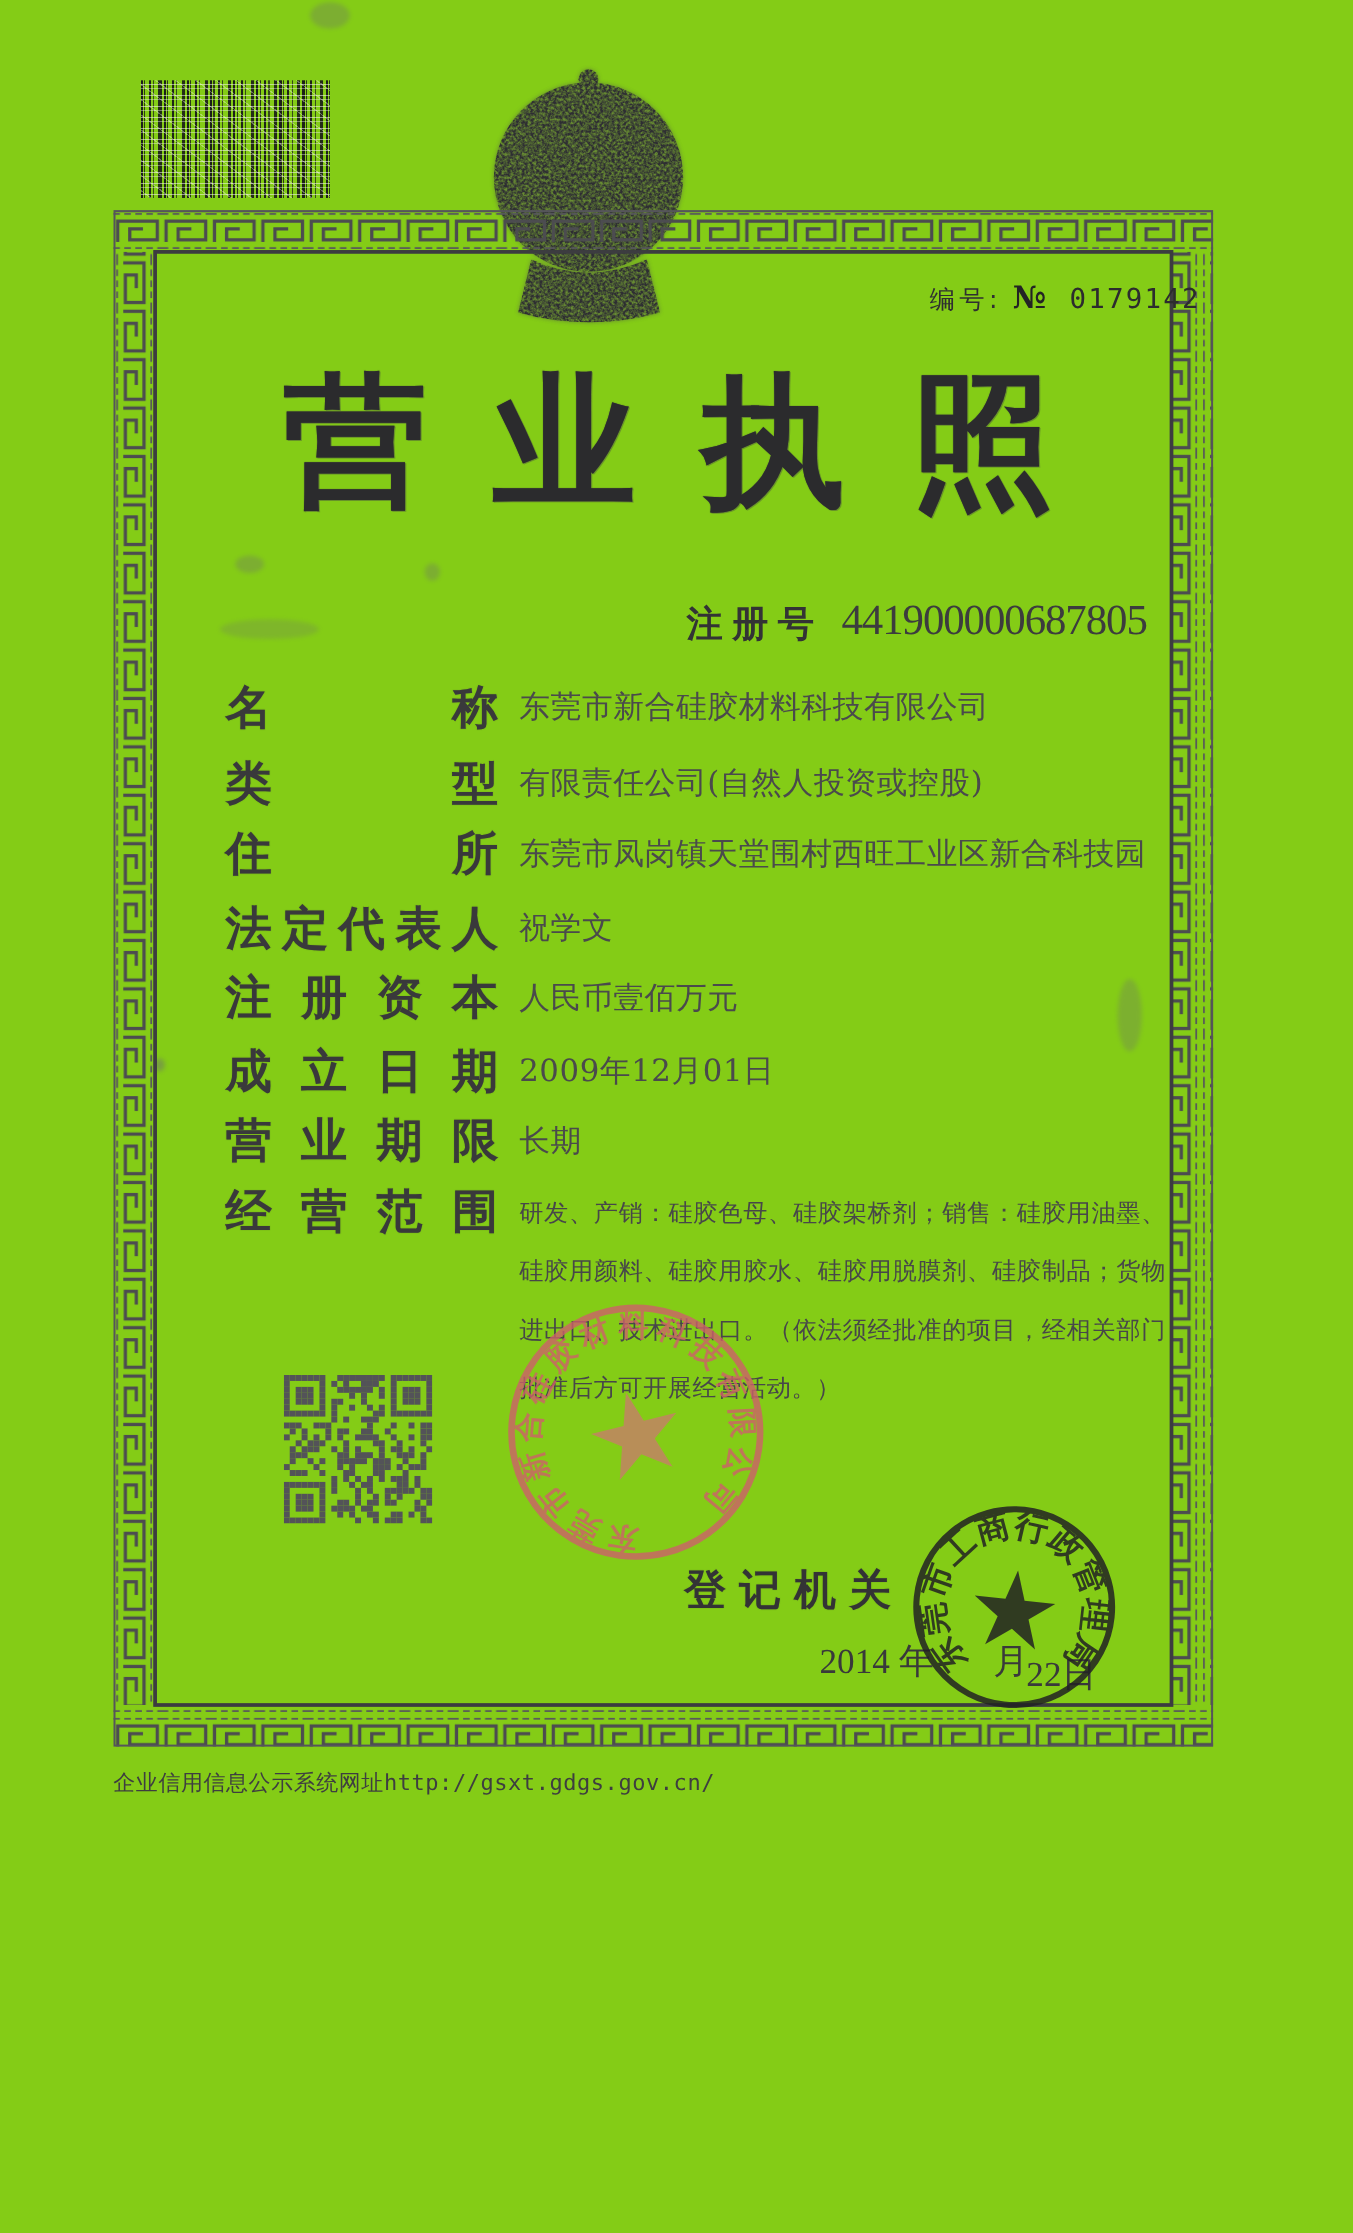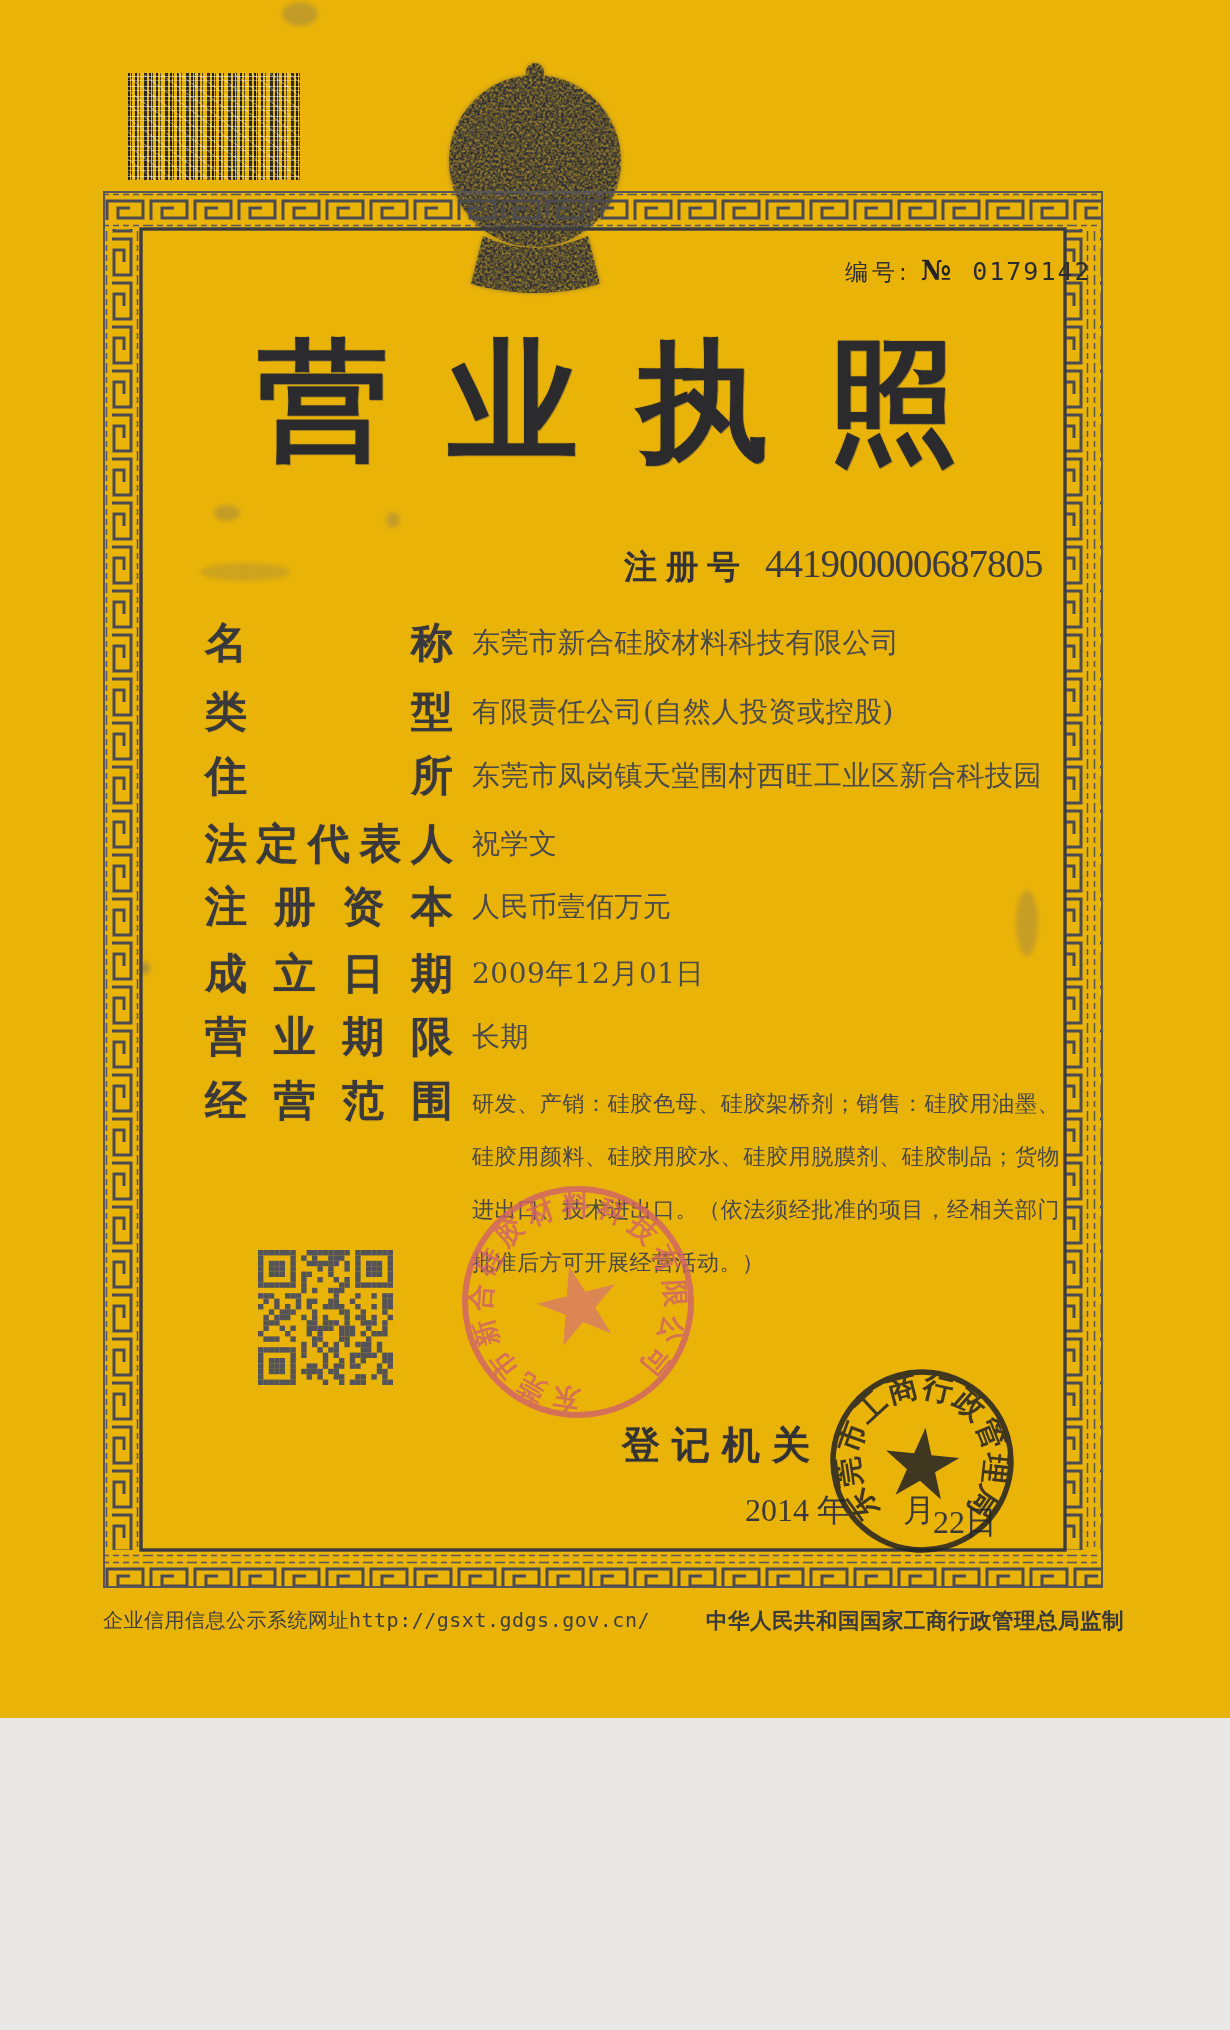--- a/index.html
+++ b/index.html
@@ -1,18 +1,18 @@
 <!DOCTYPE html>
 <html><head>
 <meta charset="utf-8">
 <style>
   html,body{margin:0;padding:0;background:#e9e8e6;}
   .page{
-    position:relative;width:1230px;height:1718px;margin:0 auto;
-    background:#eab308;
+    position:relative;width:1230px;height:2030px;margin:0 auto;
+    background:#84cc16;
     overflow:hidden;
     font-family:"DejaVu Sans","Liberation Sans",sans-serif;
     color:#3a3a3a;
   }
   .abs{position:absolute;}
   
   .barcode{
     left:128px;top:73px;width:172px;height:107px;
     background:
       repeating-linear-gradient(90deg,
@@ -560,15 +560,14 @@
       <circle cx="100" cy="100" r="89" fill="none" stroke="#222224" stroke-width="5.5"></circle>
       <path id="blkArc" d="M100,164 A64,64 0 1 1 100,36 A64,64 0 1 1 100,164" fill="none"></path>
       <text font-size="30" letter-spacing="1" fill="#222224" font-family="DejaVu Serif, Liberation Serif, serif" font-weight="700">
         <textPath href="#blkArc" startOffset="38">东莞市工商行政管理局</textPath>
       </text>
       <text x="100" y="136" text-anchor="middle" font-size="96" fill="#222224">★</text>
     </g>
   </svg>
 
   <div class="footer-left abs">企业信用信息公示系统网址http://gsxt.gdgs.gov.cn/</div>
-  <div class="footer-right abs">中华人民共和国国家工商行政管理总局监制</div>
 
 </div>
 
 </body></html>

